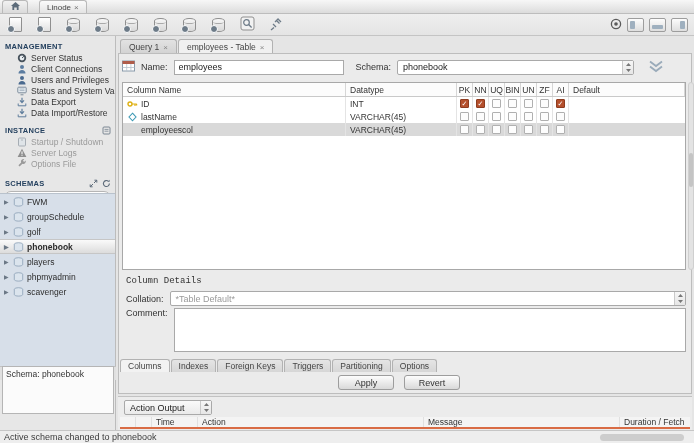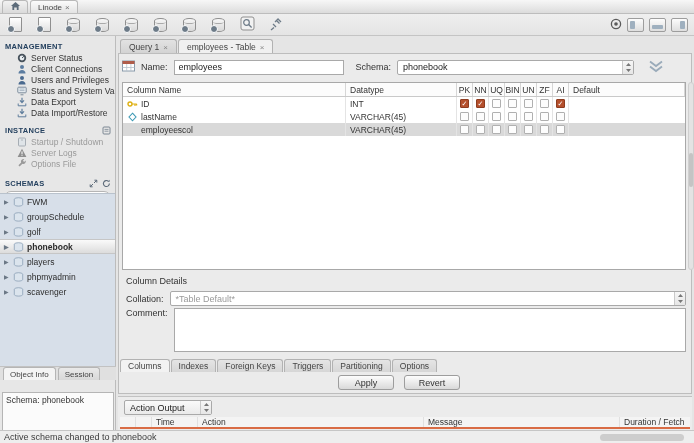--- a/index.html
+++ b/index.html
@@ -5,21 +5,21 @@
   * { margin:0; padding:0; box-sizing:border-box; }
   html,body { width:694px; height:443px; }
   body { font-family:"Liberation Sans", sans-serif; background:#ececec; overflow:hidden; }
   .app { position:relative; width:694px; height:443px; background:#ececec; font-size:9px; color:#333; }
 
   
   .wintabbar { position:absolute; left:0; top:0; width:694px; height:14px;
     background:linear-gradient(#f7f7f7,#dcdcdc); border-bottom:1px solid #bdbdbd; display:flex; align-items:flex-end; }
   .wintab { height:13px; display:flex; align-items:center; gap:3px; padding:0 7px;
     border:1px solid #b9b9b9; border-bottom:none; border-radius:3px 3px 0 0; background:linear-gradient(#fbfbfb,#e3e3e3);
-    font-size:8px; color:#444; margin-left:2px; }
+    font-size:8px; color:#444; margin-left:11px; }
   .wintab .close { color:#777; font-size:8px; }
   .hometab { height:13px; width:26px; display:flex; align-items:center; justify-content:center;
     border:1px solid #b9b9b9; border-bottom:none; border-radius:3px 3px 0 0; background:linear-gradient(#f2f2f2,#dadada); margin-left:2px; }
 
   
   .toolbar { position:absolute; left:0; top:14px; width:694px; height:22px; background:linear-gradient(#efefef,#e4e4e4);
     border-bottom:1px solid #c4c4c4; display:flex; align-items:center; padding:0 6px; }
   .tbicons { display:flex; gap:11px; align-items:center; }
   .tbicon { width:18px; height:17px; display:flex; align-items:center; justify-content:center; }
   .tb-right { margin-left:auto; display:flex; align-items:center; gap:5px; }
@@ -42,21 +42,21 @@
   .schemalist { position:absolute; left:0; top:157px; width:115px; height:173px; background:#d7dfe9; border-top:1px solid #b9c2cc; overflow:hidden; }
   .schemarow { height:15px; display:flex; align-items:center; gap:3px; padding-left:4px; font-size:8.5px; color:#2c2c2c; }
   .schemarow .arrow { color:#6b7886; font-size:6px; width:6px; }
   .schemarow.selected { background:linear-gradient(#fafafa,#dcdcdc); font-weight:bold; border-top:1px solid #c6c6c6; border-bottom:1px solid #c6c6c6; }
   .schemarow .si { width:11px; height:10px; display:inline-flex; }
 
   .sidetabs { position:absolute; left:0; top:330px; width:116px; height:14px; display:flex; align-items:flex-end; padding-left:3px; background:#e0e0e0; border-top:1px solid #c2c2c2;}
   .sidetab { height:13px; padding:0 6px; display:flex; align-items:center; font-size:8px; color:#444;
     border:1px solid #b5b5b5; border-bottom:none; border-radius:3px 3px 0 0; background:linear-gradient(#e9e9e9,#d8d8d8); margin-right:2px; }
   .sidetab.active { background:#f4f4f4; }
-  .objinfo { position:absolute; left:2px; top:356px; width:112px; height:48px; background:#fbfbfb; border:1px solid #b5b5b5; font-size:8.5px; color:#333; padding:2px 3px; }
+  .objinfo { position:absolute; left:2px; top:330px; width:112px; height:48px; background:#fbfbfb; border:1px solid #b5b5b5; font-size:8.5px; color:#333; padding:2px 3px; }
 
   
   .main { position:absolute; left:116px; top:36px; width:578px; height:394px; background:#e5e5e5; }
   .edtabs { position:absolute; left:4px; top:2px; height:16px; display:flex; align-items:flex-end; }
   .edtab { height:15px; display:flex; align-items:center; gap:4px; padding:0 8px; font-size:8.5px; color:#444;
     border:1px solid #b2b2b2; border-bottom:none; border-radius:3px 3px 0 0; background:linear-gradient(#e2e2e2,#d2d2d2); margin-right:1px; }
   .edtab.active { background:#f0f0f0; }
   .edtab .close { color:#888; font-size:8px; }
   .edpanel { position:absolute; left:2px; top:17px; width:574px; height:341px; background:#ebebeb; border:1px solid #bdbdbd; }
 
@@ -78,21 +78,21 @@
   .c-type { width:111px; }
   .c-flag { width:16px; justify-content:center; padding-left:0; }
   .c-def  { flex:1; border-right:none; }
   .cb { width:9px; height:9px; border:1px solid #b0b0b0; background:#fdfdfd; border-radius:1px; display:inline-flex; align-items:center; justify-content:center; }
   .cb.checked { background:#b5502d; border-color:#8e3c20; color:#fff; font-size:7px; line-height:7px; }
   .rowicon { width:11px; height:10px; display:inline-flex; flex:none; }
   .vscroll { position:absolute; left:572px; top:46px; width:6px; height:188px; background:#e3e3e3; border:1px solid #cfcfcf; border-radius:3px; }
   .vthumb { position:absolute; left:0px; top:70px; width:4px; height:34px; background:#c4c4c4; border-radius:2px; margin:0 0 0 0; }
 
   
-  .details-title { position:absolute; left:10px; top:240px; font-size:9px; color:#333; }
+  .details-title { position:absolute; left:10px; top:240px; font-size:9px; color:#333;font-family:Liberation Mono, monospace; }
   .collrow { position:absolute; left:10px; top:255px; display:flex; align-items:center; gap:6px; font-size:9px; color:#333; width:560px; }
   .colldd { flex:1; color:#9a9a9a; }
   .commrow { position:absolute; left:10px; top:272px; display:flex; gap:6px; font-size:9px; color:#333; width:560px; }
   .commrow textarea { flex:1; height:44px; resize:none; border:1px solid #a9a9a9; background:#fff; font-family:"Liberation Sans",sans-serif; font-size:9px; }
 
   .dettabs { position:absolute; left:4px; top:322px; height:14px; display:flex; align-items:flex-end; }
   .dettab { height:13px; padding:0 7px; display:flex; align-items:center; font-size:8.5px; color:#444;
     border:1px solid #b2b2b2; border-bottom:none; border-radius:3px 3px 0 0; background:linear-gradient(#e5e5e5,#d6d6d6); margin-right:1px; }
   .dettab.active { background:#f2f2f2; }
 

